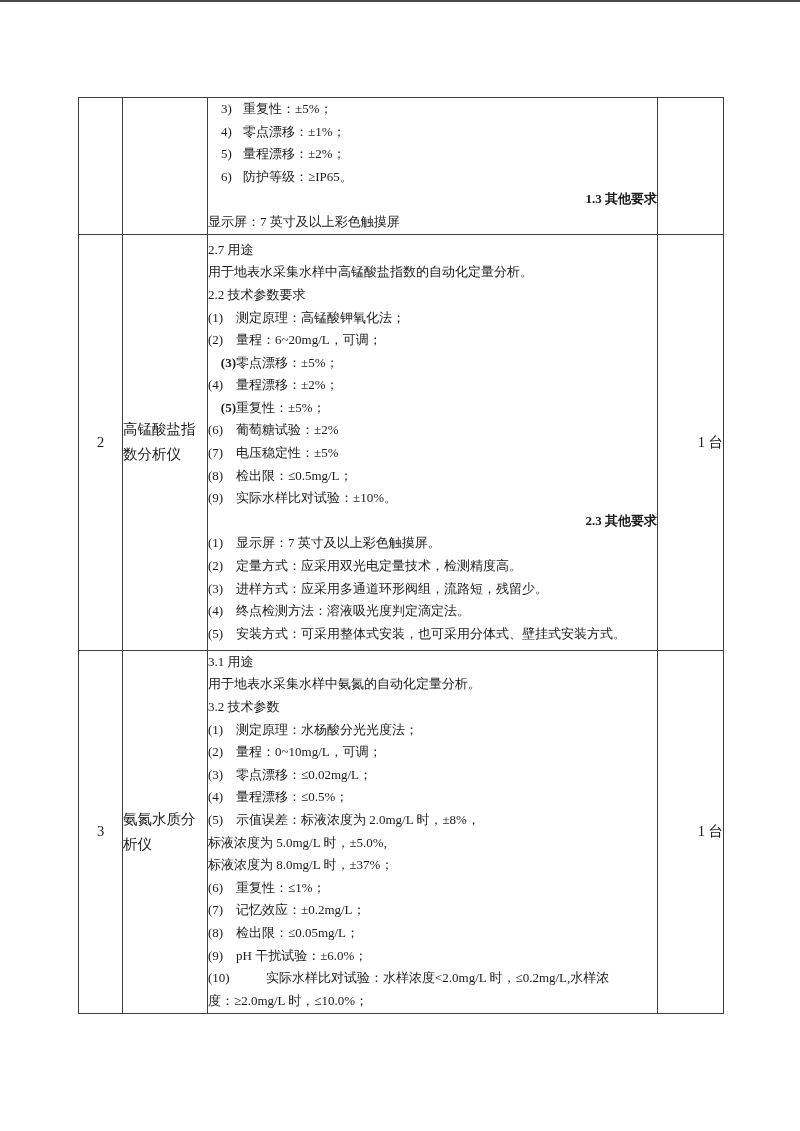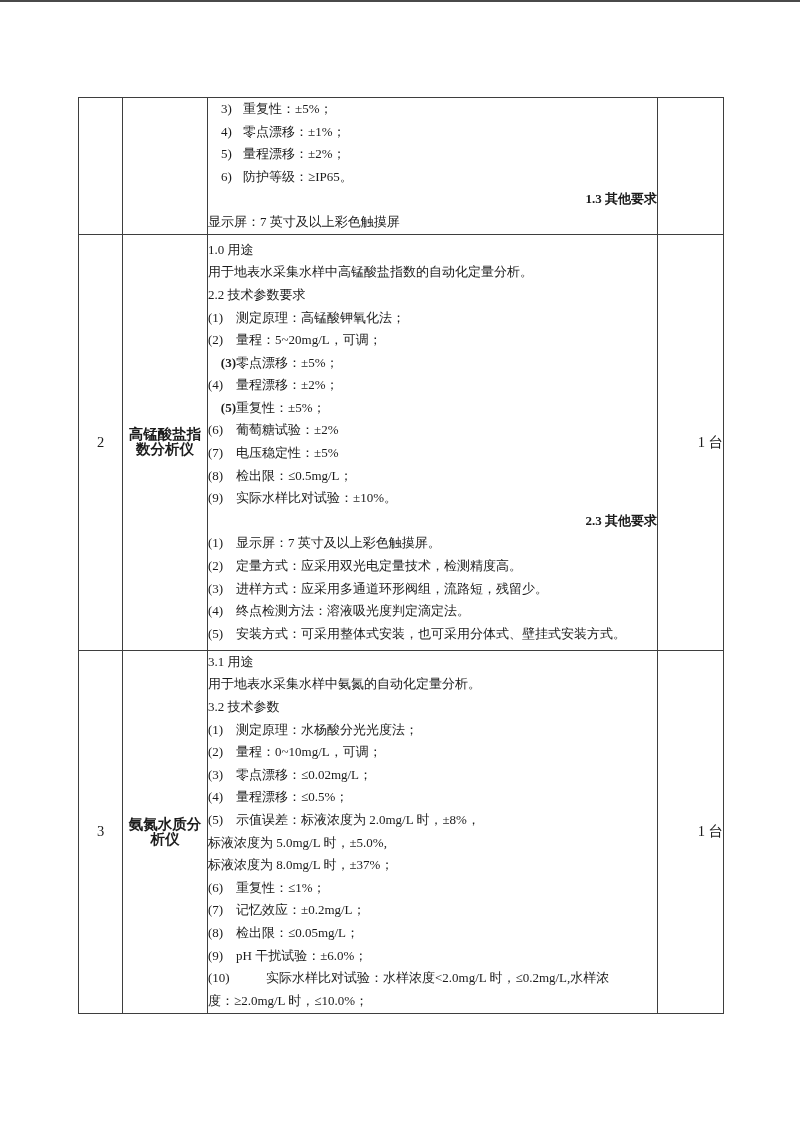--- a/index.html
+++ b/index.html
@@ -26,25 +26,23 @@
     background:var(--page-bg);
   }
   table.spec td{
     border:1.5px solid var(--border-color);
     padding:0;
     vertical-align:middle;
     font-size:14.5px;
   }
   td.cell-index{text-align:center;}
   td.cell-name{
-    text-align:center;
     padding:2px 3px;
-    line-height:15px;
+    line-height:25px;
     word-break:break-all;
-    font-weight:bold;
   }
   td.cell-content{
     vertical-align:top;
     padding:3px 3px 2px 5px;
   }
   td.cell-qty{text-align:right;white-space:nowrap;}
   .line{
     font-size:13px;
     line-height:22.6px;
     white-space:nowrap;
@@ -77,25 +75,25 @@
             <div class="line indent"><span class="prefix" style="min-width: 22px;">6)</span><span>防护等级：≥IP65。</span></div>
             <div class="line bold">1.3 其他要求</div>
             <div class="line">显示屏：7 英寸及以上彩色触摸屏</div>
           </td>
           <td class="cell-qty"></td>
         </tr>
         <tr style="height: 416px;">
           <td class="cell-index">2</td>
           <td class="cell-name">高锰酸盐指数分析仪</td>
           <td class="cell-content">
-            <div class="line">1.0 用途</div>
+            <div class="line">2.7 用途</div>
             <div class="line">用于地表水采集水样中高锰酸盐指数的自动化定量分析。</div>
             <div class="line">2.2 技术参数要求</div>
             <div class="line"><span class="prefix" style="min-width: 28px;">(1)</span><span>测定原理：高锰酸钾氧化法；</span></div>
-            <div class="line"><span class="prefix" style="min-width: 28px;">(2)</span><span>量程：5~20mg/L，可调；</span></div>
+            <div class="line"><span class="prefix" style="min-width: 28px;">(2)</span><span>量程：6~20mg/L，可调；</span></div>
             <div class="line"><span class="prefix bold" style="min-width: 28px;">(3)</span><span>零点漂移：±5%；</span></div>
             <div class="line"><span class="prefix" style="min-width: 28px;">(4)</span><span>量程漂移：±2%；</span></div>
             <div class="line"><span class="prefix bold" style="min-width: 28px;">(5)</span><span>重复性：±5%；</span></div>
             <div class="line"><span class="prefix" style="min-width: 28px;">(6)</span><span>葡萄糖试验：±2%</span></div>
             <div class="line"><span class="prefix" style="min-width: 28px;">(7)</span><span>电压稳定性：±5%</span></div>
             <div class="line"><span class="prefix" style="min-width: 28px;">(8)</span><span>检出限：≤0.5mg/L；</span></div>
             <div class="line"><span class="prefix" style="min-width: 28px;">(9)</span><span>实际水样比对试验：±10%。</span></div>
             <div class="line bold">2.3 其他要求</div>
             <div class="line"><span class="prefix" style="min-width: 28px;">(1)</span><span>显示屏：7 英寸及以上彩色触摸屏。</span></div>
             <div class="line"><span class="prefix" style="min-width: 28px;">(2)</span><span>定量方式：应采用双光电定量技术，检测精度高。</span></div>

